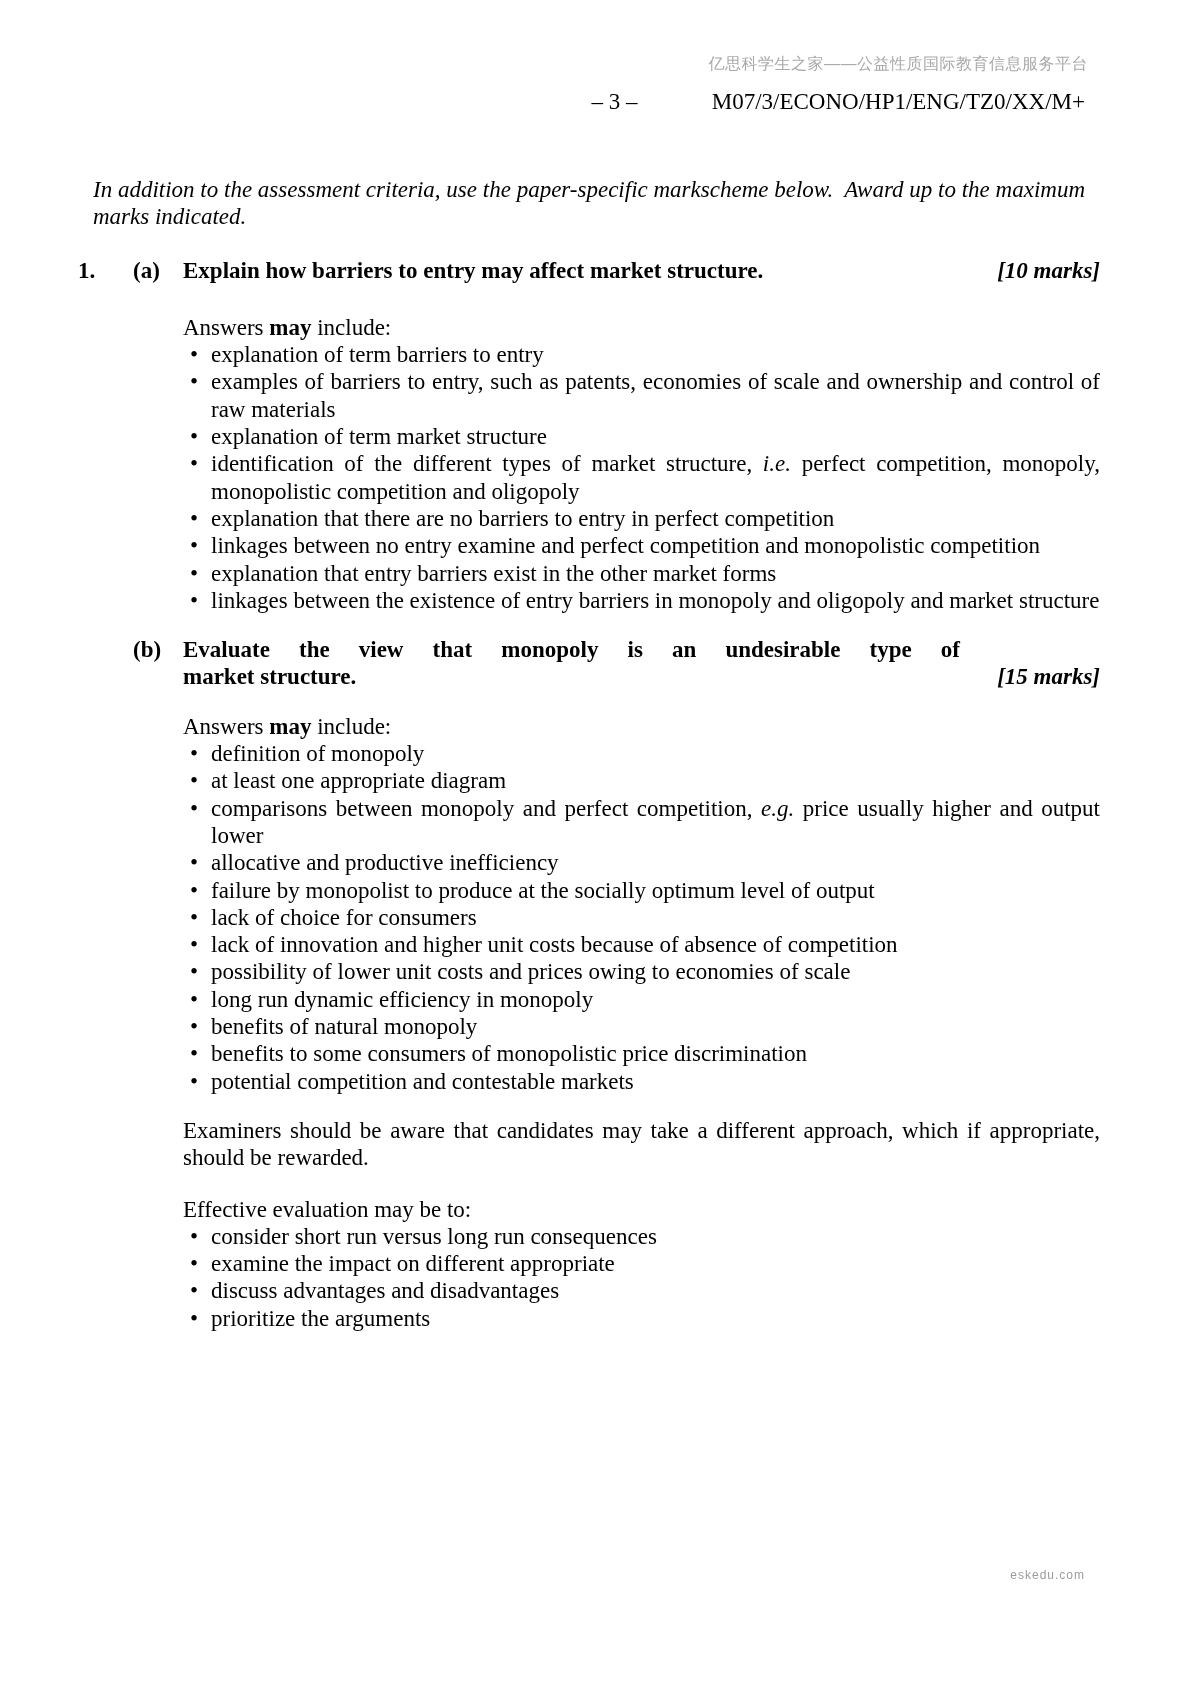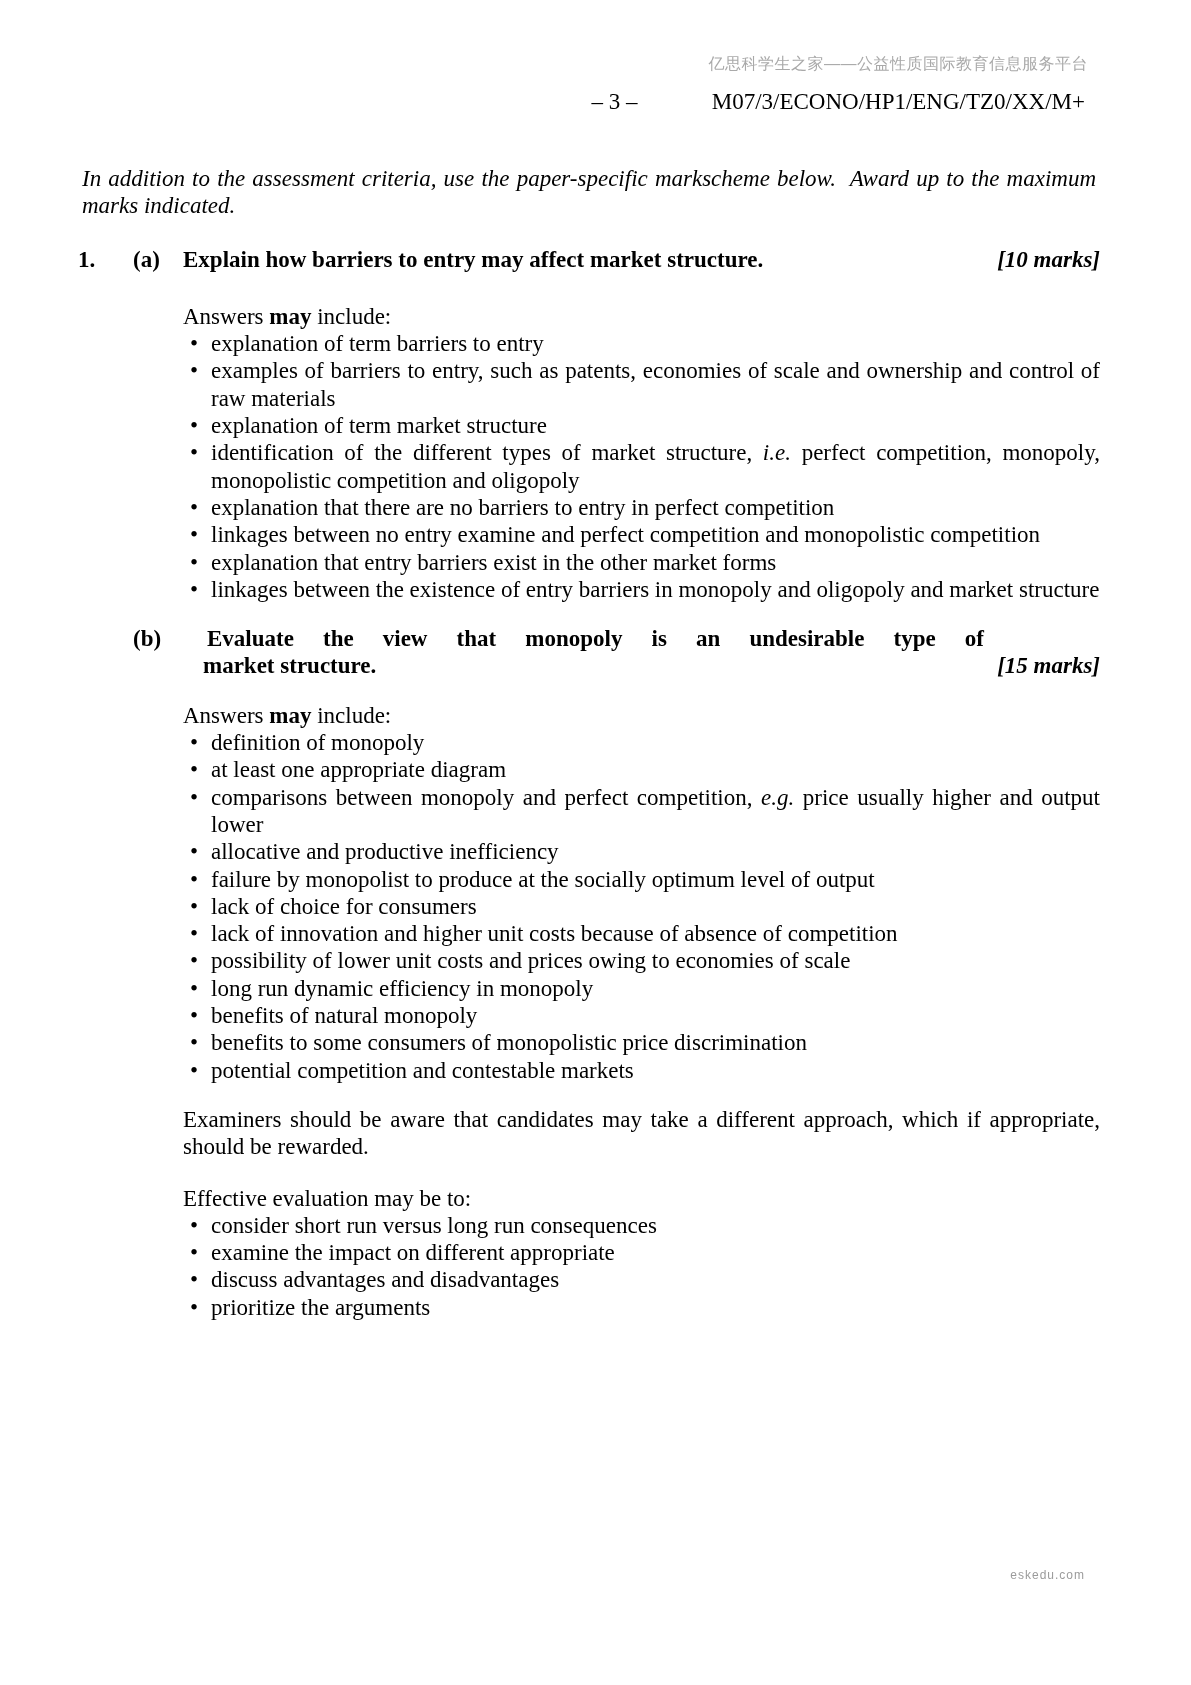--- a/index.html
+++ b/index.html
@@ -18,30 +18,30 @@
   .wm-top{
     position:absolute;top:50px;right:141px;
     font-family:"Liberation Sans","DejaVu Sans",sans-serif;
     font-size:16px;color:#a9a9a9;letter-spacing:0.5px;
     white-space:nowrap;
   }
   .pagehead{position:absolute;top:88px;left:0;width:100%;height:28px;}
   .pagenum{position:absolute;left:50%;transform:translateX(-50%);}
   .examcode{position:absolute;right:144px;white-space:nowrap;}
   .content{position:absolute;top:161px;left:78px;width:1022px;}
-  .intro{margin:4px;font-style:italic;text-align:justify;}
+  .intro{margin:15px;font-style:italic;text-align:justify;}
   .qhead{display:flex;margin-top:26px;}
   .qnum{width:55px;font-weight:bold;flex:0 0 auto;}
   .plabel{width:50px;font-weight:bold;flex:0 0 auto;}
   .ptext{flex:1 1 auto;font-weight:bold;}
   .marks{font-weight:bold;font-style:italic;white-space:nowrap;margin-left:10px;}
   .qhead-b{margin-top:22px;}
   .bprompt{flex:1 1 auto;position:relative;}
-  .bprompt-l1{display:block;width:777px;font-weight:bold;text-align:justify;text-align-last:justify;margin-left:24px;}
-  .bprompt-row2{display:flex;justify-content:space-between;align-items:baseline;margin-left:20px;}
+  .bprompt-l1{display:block;width:777px;font-weight:bold;text-align:justify;text-align-last:justify;}
+  .bprompt-row2{display:flex;justify-content:space-between;align-items:baseline;}
   .bprompt-l2{font-weight:bold;}
   .pbody{margin-left:105px;margin-top:30px;}
   .pbody-b{margin-top:22px;}
   .lead{margin:0;}
   .bullets{list-style:none;margin:0 0 0 7px;padding:0;}
   .bullets li{display:flex;}
   .dot{flex:0 0 21px;width:21px;}
   .btext{flex:1 1 auto;text-align:justify;}
   .note{margin:22px 0 0 0;text-align:justify;}
   .evlead{margin:24px 0 0 0;}

